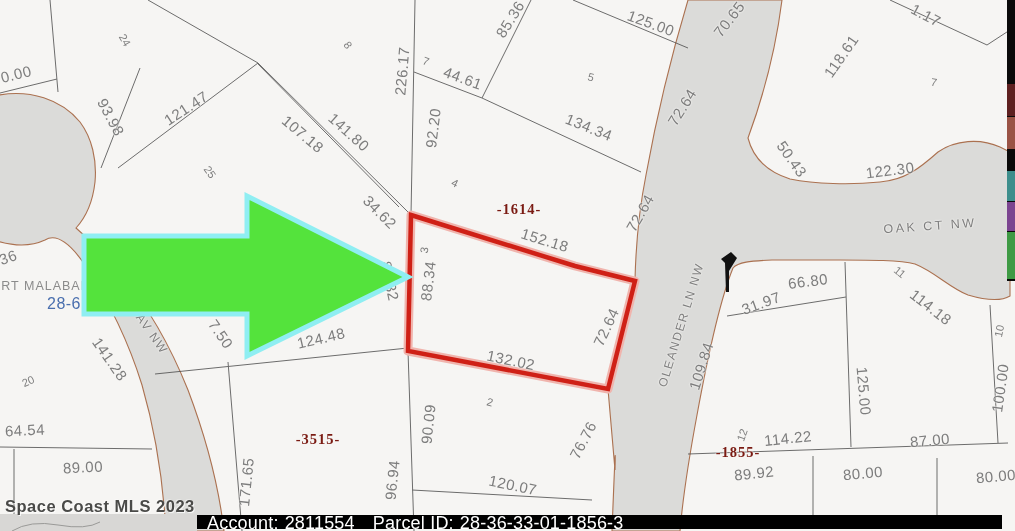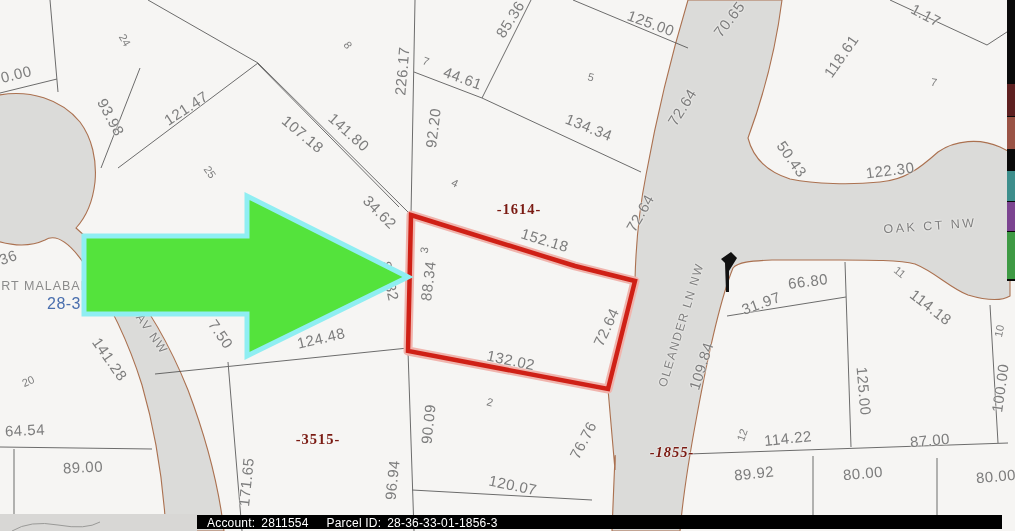--- a/index.html
+++ b/index.html
@@ -27,21 +27,21 @@
   .strip-seg{position:absolute;left:0;width:8px;}
   #bottom-left-patch{position:absolute;left:0;top:514px;width:197px;height:17px;background:#d8d7d5;z-index:4;}
   #watermark{
     position:absolute;left:5px;top:497px;z-index:6;
     font-size:16.5px;font-weight:bold;color:#4a4a48;letter-spacing:.5px;
     text-shadow:1px 1px 0 rgba(255,255,255,.75),-1px -1px 0 rgba(255,255,255,.35);
   }
   #footer-bar{
     position:absolute;left:197px;right:13px;top:515px;height:14px;
     background:var(--footer_bg,#000);color:var(--footer_text,#fff);z-index:5;
-    font-size:12px;line-height:16px;padding-left:10px;letter-spacing:.2px;
+    font-size:18px;line-height:16px;padding-left:10px;letter-spacing:.2px;
   }
   #footer-bar span{margin-right:6px;}
   #footer-bar .gap{margin-right:18px;}
 </style>
 </head>
 <body>
 
 <div id="stage">
 
   <svg id="map-svg" width="1015" height="531" viewBox="0 0 1015 531">
@@ -151,44 +151,45 @@
       <span class="lbl lot" style="left: 424px; top: 250px; --r: -80deg;">3</span>
       <span class="lbl lot" style="left: 591px; top: 77px; --r: 15deg;">5</span>
       <span class="lbl lot" style="left: 934px; top: 82px; --r: 10deg;">7</span>
       <span class="lbl lot" style="left: 490px; top: 402px; --r: 15deg;">2</span>
       <span class="lbl lot" style="left: 28px; top: 381px; --r: -25deg;">20</span>
       <span class="lbl lot" style="left: 900px; top: 272px; --r: 40deg;">11</span>
       <span class="lbl lot" style="left: 999px; top: 331px; --r: -78deg;">10</span>
       <span class="lbl lot" style="left: 742px; top: 435px; --r: -70deg;">12</span>
       <span class="lbl block" style="left: 519px; top: 209px; --r: 0deg;">-1614-</span>
       <span class="lbl block" style="left: 318px; top: 439px; --r: 0deg;">-3515-</span>
-      <span class="lbl block" style="left: 672px; top: 452px; font-style: italic; --r: 0deg;">-1855-</span>
+      <span class="lbl block" style="left: 738px; top: 452px; --r: 0deg;">-1855-</span>
       <span class="lbl street" style="left: 930px; top: 226px; --r: -4deg;">OAK CT NW</span>
       <span class="lbl streetv" style="left: 681px; top: 325px; --r: -73deg;">OLEANDER LN NW</span>
       <span class="lbl streetv" style="left: 152px; top: 334px; --r: 55deg;">AV NW</span>
       <span class="lbl plat" style="left: 36px; top: 286px; --r: 0deg;">PORT MALABAR</span>
-      <span class="lbl platnum" style="left: 64px; top: 304px; --r: 0deg;">28-3</span>
+      <span class="lbl platnum" style="left: 64px; top: 304px; --r: 0deg;">28-6</span>
     </div>
 
   <svg id="arrow-svg" width="1015" height="531" viewBox="0 0 1015 531">
     <polygon points="84,236 247,236 247,196 408,277 247,356 247,314 84,314" fill="var(--arrow_green,#54e33c)" stroke="var(--arrow_cyan,#8feef2)" stroke-width="5" stroke-linejoin="miter"></polygon>
   </svg>
 
   <div id="legend-strip">
       <div class="strip-seg" style="top: 84px; height: 32px; background: rgb(94, 32, 32);"></div>
       <div class="strip-seg" style="top: 117px; height: 32px; background: rgb(154, 83, 69);"></div>
       <div class="strip-seg" style="top: 171px; height: 30px; background: rgb(61, 142, 140);"></div>
       <div class="strip-seg" style="top: 202px; height: 29px; background: rgb(123, 68, 144);"></div>
       <div class="strip-seg" style="top: 232px; height: 47px; background: rgb(62, 154, 68);"></div>
     </div>
 
   <div id="bottom-left-patch">
     <svg width="197" height="17">
       <path d="M12,17 Q30,6 58,11 T100,8" fill="none" stroke="#9a9a98" stroke-width="1"></path>
     </svg>
   </div>
 
+  <div id="watermark">Space Coast MLS 2023</div>
 
   <div id="footer-bar">
     <span>Account:</span><span class="gap">2811554</span><span>Parcel ID:</span><span>28-36-33-01-1856-3</span>
   </div>
 
 </div>
 
 </body></html>

